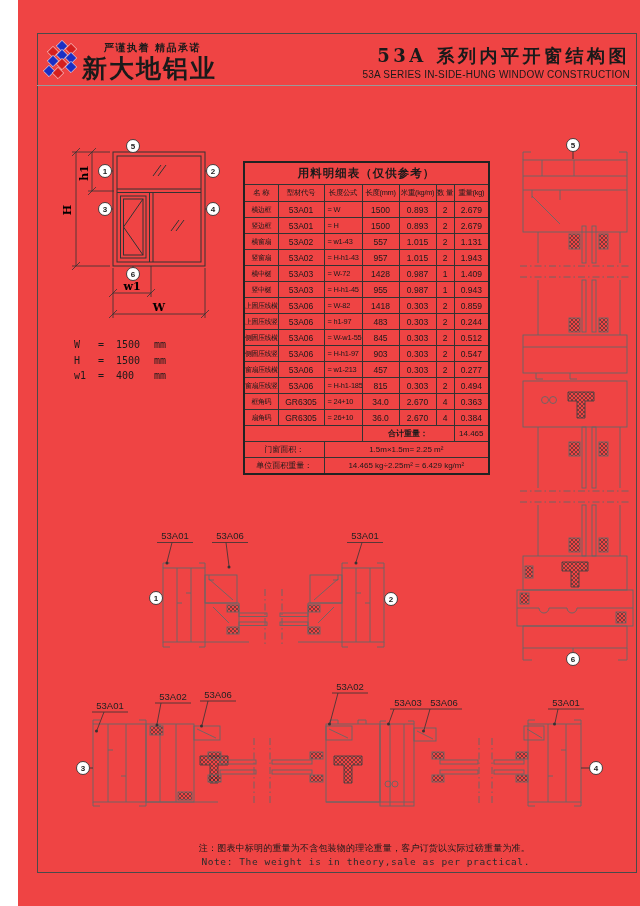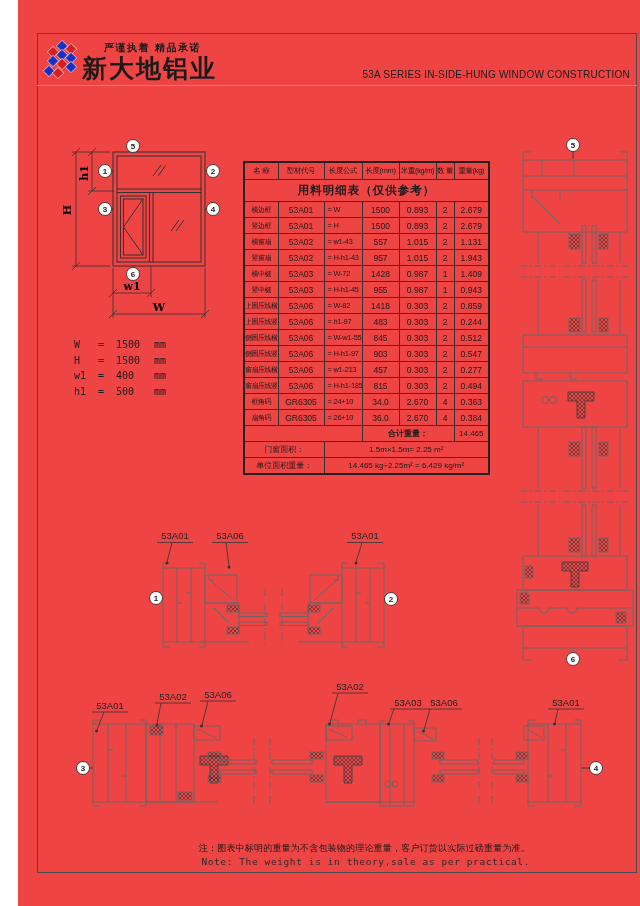--- a/index.html
+++ b/index.html
@@ -60,20 +60,21 @@
       <rect x="25" y="14" width="8" height="8" transform="rotate(45 29 18)" fill="#1b2fc4"></rect>
       <rect x="7" y="17" width="8" height="8" transform="rotate(45 11 21)" fill="#1b2fc4"></rect>
       <rect x="16" y="20" width="8" height="8" transform="rotate(45 20 24)" fill="#d51f1f"></rect>
       <rect x="25" y="23" width="8" height="8" transform="rotate(45 29 27)" fill="#1b2fc4"></rect>
       <rect x="3" y="27" width="8" height="8" transform="rotate(45 7 31)" fill="#1b2fc4"></rect>
       <rect x="12" y="29" width="8" height="8" transform="rotate(45 16 33)" fill="#d51f1f"></rect>
     </g>
   </svg>
   <div class="slogan">严谨执着 精品承诺</div>
   <div class="company">新大地铝业</div>
+  <div class="titlecn">53A 系列内平开窗结构图</div>
   <div class="titleen">53A SERIES IN-SIDE-HUNG WINDOW CONSTRUCTION</div>
 
   <svg style="left:30px;top:136px" width="195" height="205" viewBox="0 0 195 205">
     <g stroke="#333" fill="none" stroke-width="1">
       <rect x="65" y="16" width="92" height="114"></rect>
       <rect x="69" y="20" width="84" height="106"></rect>
       <line x1="69" y1="53" x2="153" y2="53"></line>
         <line x1="69" y1="56.5" x2="153" y2="56.5"></line>
       <line x1="101.5" y1="56.5" x2="101.5" y2="126"></line>
         <line x1="105" y1="56.5" x2="105" y2="126"></line>
@@ -125,47 +126,46 @@
       <text class="cnum" x="165" y="75.8" text-anchor="middle">4</text>
       <text class="cnum" x="85" y="140.8" text-anchor="middle">6</text>
     </g>
   </svg>
 
   <div class="params">
     <div id="param-rows">
         <div class="prow"><span class="pn">W</span><span class="peq">=</span><span class="pv">1500</span><span class="pu">mm</span></div>
         <div class="prow"><span class="pn">H</span><span class="peq">=</span><span class="pv">1500</span><span class="pu">mm</span></div>
         <div class="prow"><span class="pn">w1</span><span class="peq">=</span><span class="pv">400</span><span class="pu">mm</span></div>
-        <div class="prow"><span class="pn">h1</span><span class="peq">=</span><span class="pv">500</span><span class="pu">mm</span></div>
       </div>
   </div>
 
   <table class="mat">
     <colgroup>
         <col style="width:34px">
         <col style="width:46px">
         <col style="width:38px">
         <col style="width:37px">
         <col style="width:37px">
         <col style="width:18px">
         <col style="width:35px">
       </colgroup>
     <tbody id="mat-body">
+      <tr>
+        <td class="ttl" colspan="7">用料明细表（仅供参考）</td>
+      </tr>
       <tr id="mat-head-row">
           <td class="th">名 称</td>
           <td class="th">型材代号</td>
           <td class="th">长度公式</td>
           <td class="th">长度(mm)</td>
           <td class="th">米重(kg/m)</td>
           <td class="th">数 量</td>
           <td class="th">重量(kg)</td>
         </tr>
-      <tr>
-        <td class="ttl" colspan="7">用料明细表（仅供参考）</td>
-      </tr>
     </tbody>
     <tbody id="mat-rows">
         <tr>
           <td class="nm">横边框</td>
           <td>53A01</td>
           <td class="fx">= W</td>
           <td>1500</td>
           <td>0.893</td>
           <td>2</td>
           <td>2.679</td>

